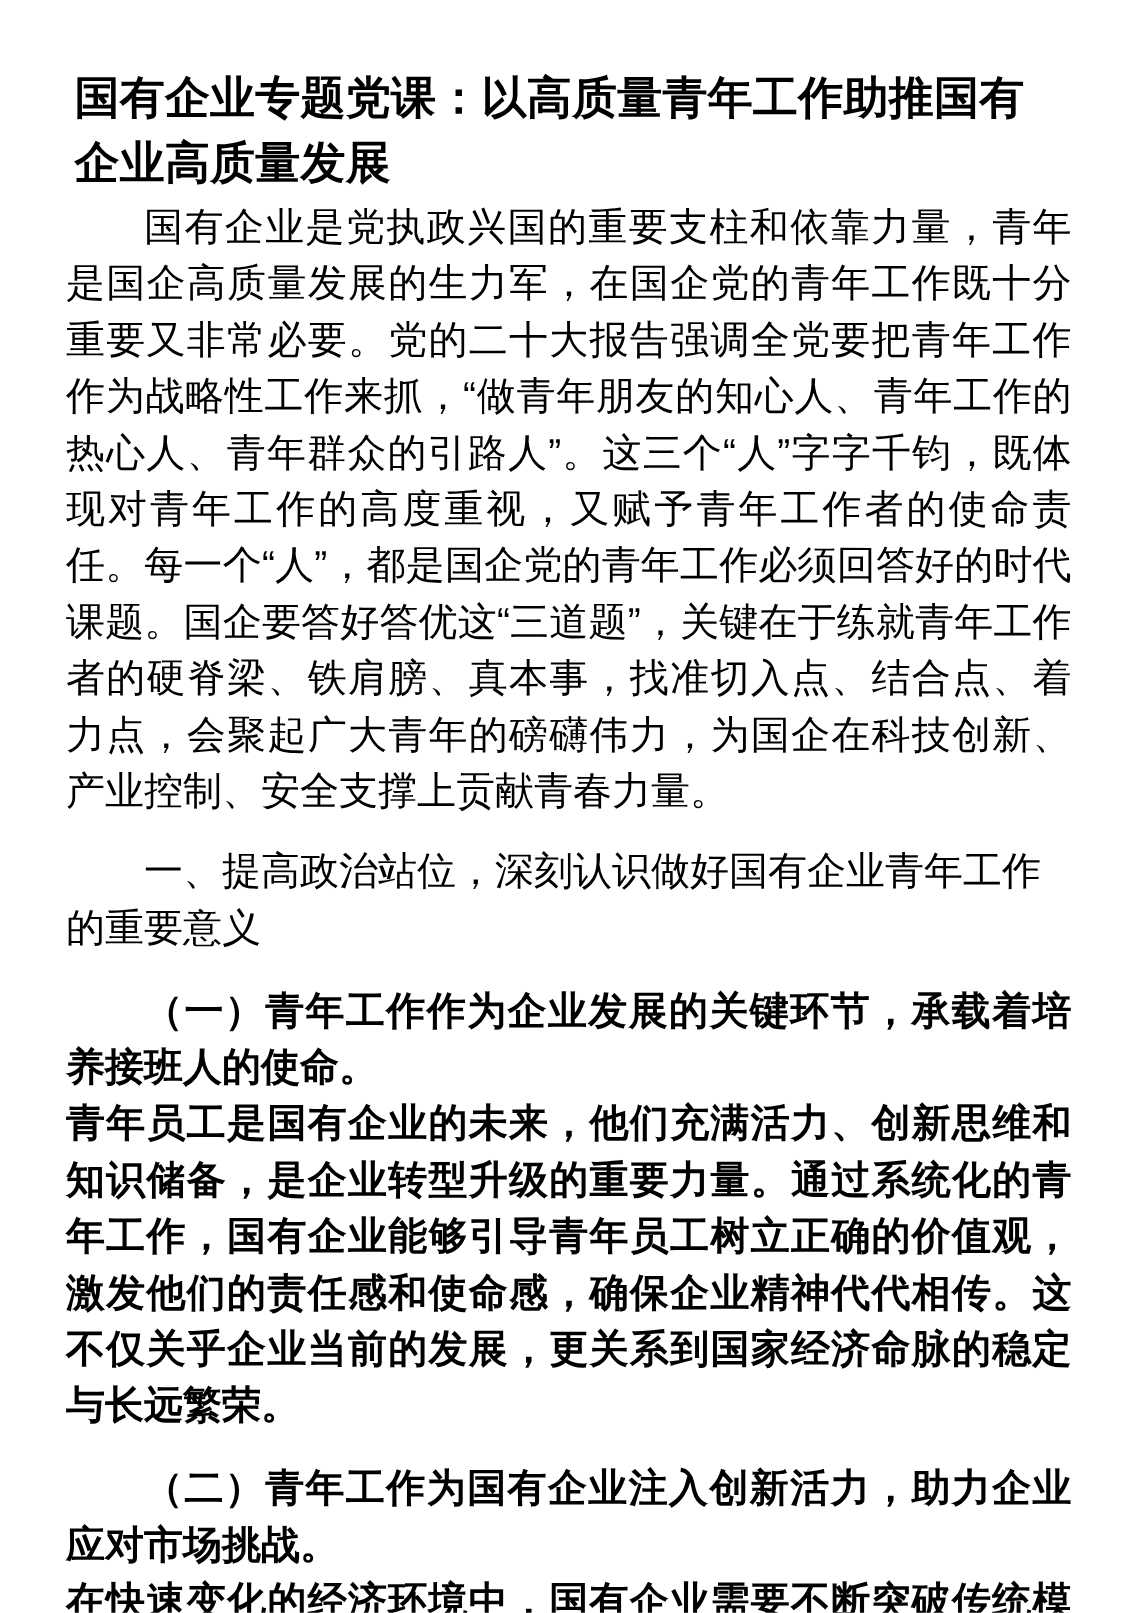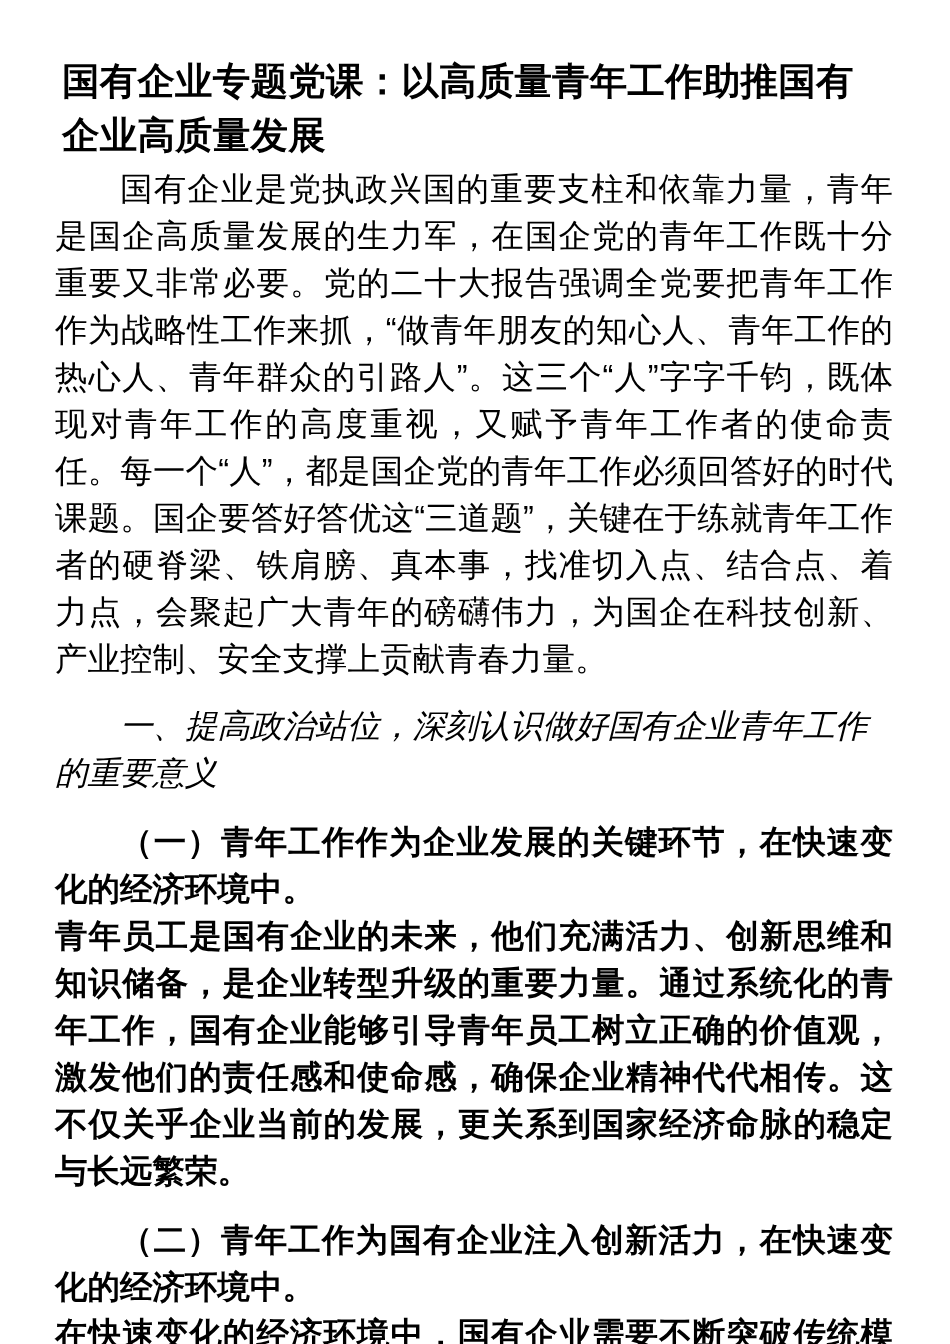--- a/index.html
+++ b/index.html
@@ -73,21 +73,20 @@
   }
   p.seclevel1 {
     margin: 0;
     padding: 0;
     font-size: 32.5px;
     line-height: 47px;
     font-weight: 400;
     text-indent: 2em;
     text-align: left;
     word-break: break-all;
-    font-style: italic;
   }
   .gap-sm { height: 20px; }
   .gap-md { height: 22px; }
 </style>
 </head>
 <body>
 
 <div class="page">
 
   <h1 class="doc-title">国有企业专题党课：以高质量青年工作助推国有企业高质量发展</h1>
@@ -95,25 +94,25 @@
   <div class="body-block">
 
     <p class="para indent2">国有企业是党执政兴国的重要支柱和依靠力量，青年是国企高质量发展的生力军，在国企党的青年工作既十分重要又非常必要。党的二十大报告强调全党要把青年工作作为战略性工作来抓，“做青年朋友的知心人、青年工作的热心人、青年群众的引路人”。这三个“人”字字千钧，既体现对青年工作的高度重视，又赋予青年工作者的使命责任。每一个“人”，都是国企党的青年工作必须回答好的时代课题。国企要答好答优这“三道题”，关键在于练就青年工作者的硬脊梁、铁肩膀、真本事，找准切入点、结合点、着力点，会聚起广大青年的磅礴伟力，为国企在科技创新、产业控制、安全支撑上贡献青春力量。</p>
 
     <div class="gap-sm"></div>
 
     <p class="seclevel1">一、提高政治站位，深刻认识做好国有企业青年工作的重要意义</p>
 
     <div class="gap-md"></div>
 
-    <p class="subhead">（一）青年工作作为企业发展的关键环节，在快速变化的经济环境中。</p>
+    <p class="subhead">（一）青年工作作为企业发展的关键环节，承载着培养接班人的使命。</p>
 
     <p class="para noindent">青年员工是国有企业的未来，他们充满活力、创新思维和知识储备，是企业转型升级的重要力量。通过系统化的青年工作，国有企业能够引导青年员工树立正确的价值观，激发他们的责任感和使命感，确保企业精神代代相传。这不仅关乎企业当前的发展，更关系到国家经济命脉的稳定与长远繁荣。</p>
 
     <div class="gap-md"></div>
 
-    <p class="subhead">（二）青年工作为国有企业注入创新活力，在快速变化的经济环境中。</p>
+    <p class="subhead">（二）青年工作为国有企业注入创新活力，助力企业应对市场挑战。</p>
 
     <p class="para noindent">在快速变化的经济环境中，国有企业需要不断突破传统模式，探索新的发展路径。青年员工通常具备敏锐的市场洞察力和敢于尝试的勇气，他们能够提出新颖的解决方案，推动企业技术和管理创新。通过搭建青年交流平台、鼓励参与项目实践，国有企业可以充分释放青年潜能，增强企业的竞争力和适应能力，从而在激烈的市场竞争中占据优势。</p>
 
   </div>
 
 </div>
 
 </body></html>

